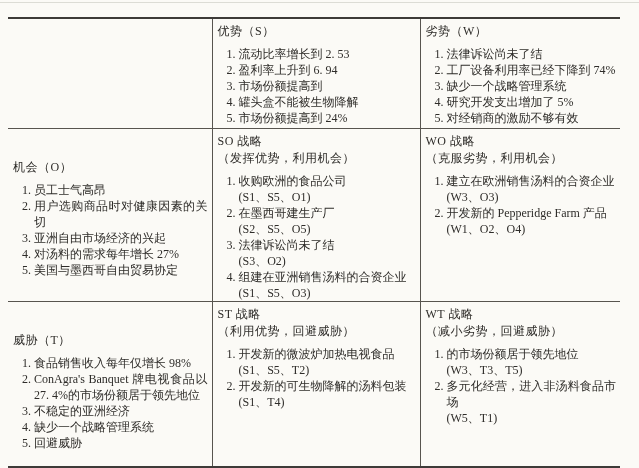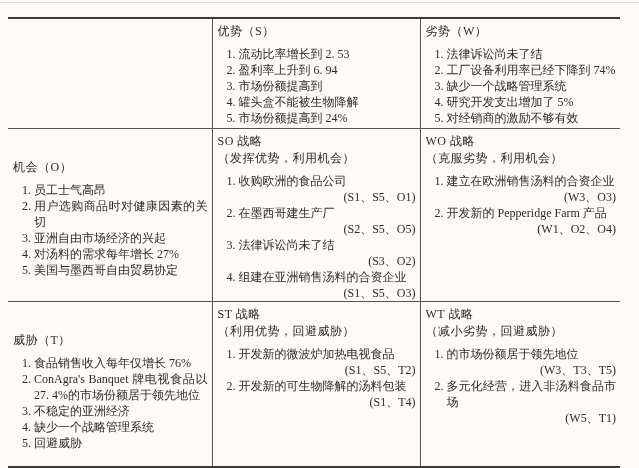--- a/index.html
+++ b/index.html
@@ -61,21 +61,21 @@
   }
   ol.cell-list li {
     text-align: justify;
     margin: 0;
     padding: 0;
   }
   ol.cell-list li::marker {
     font-size: 12px;
   }
   ol.cell-list li .ref {
-    text-align: right;
+    text-align: left;
   }
 </style>
 </head>
 <body>
 
 <div class="scan-artifact-line"></div>
 
 <table class="swot">
   <colgroup>
     <col class="c1">
@@ -151,21 +151,21 @@
               <div class="text">开发新的 Pepperidge Farm 产品</div>
               <div class="ref">(W1、O2、O4)</div>
             </li>
           </ol>
       </td>
     </tr>
     <tr class="row-bottom">
       <td class="cell offset-title">
         <div class="cell-title">威胁（T）</div>
         <ol class="cell-list">
-            <li>食品销售收入每年仅增长 76%</li>
+            <li>食品销售收入每年仅增长 98%</li>
             <li>ConAgra's Banquet 牌电视食品以 27. 4%的市场份额居于领先地位</li>
             <li>不稳定的亚洲经济</li>
             <li>缺少一个战略管理系统</li>
             <li>回避威胁</li>
           </ol>
       </td>
       <td class="cell">
         <div class="cell-title">ST 战略</div>
         <div class="cell-subtitle">（利用优势，回避威胁）</div>
         <ol class="cell-list">

